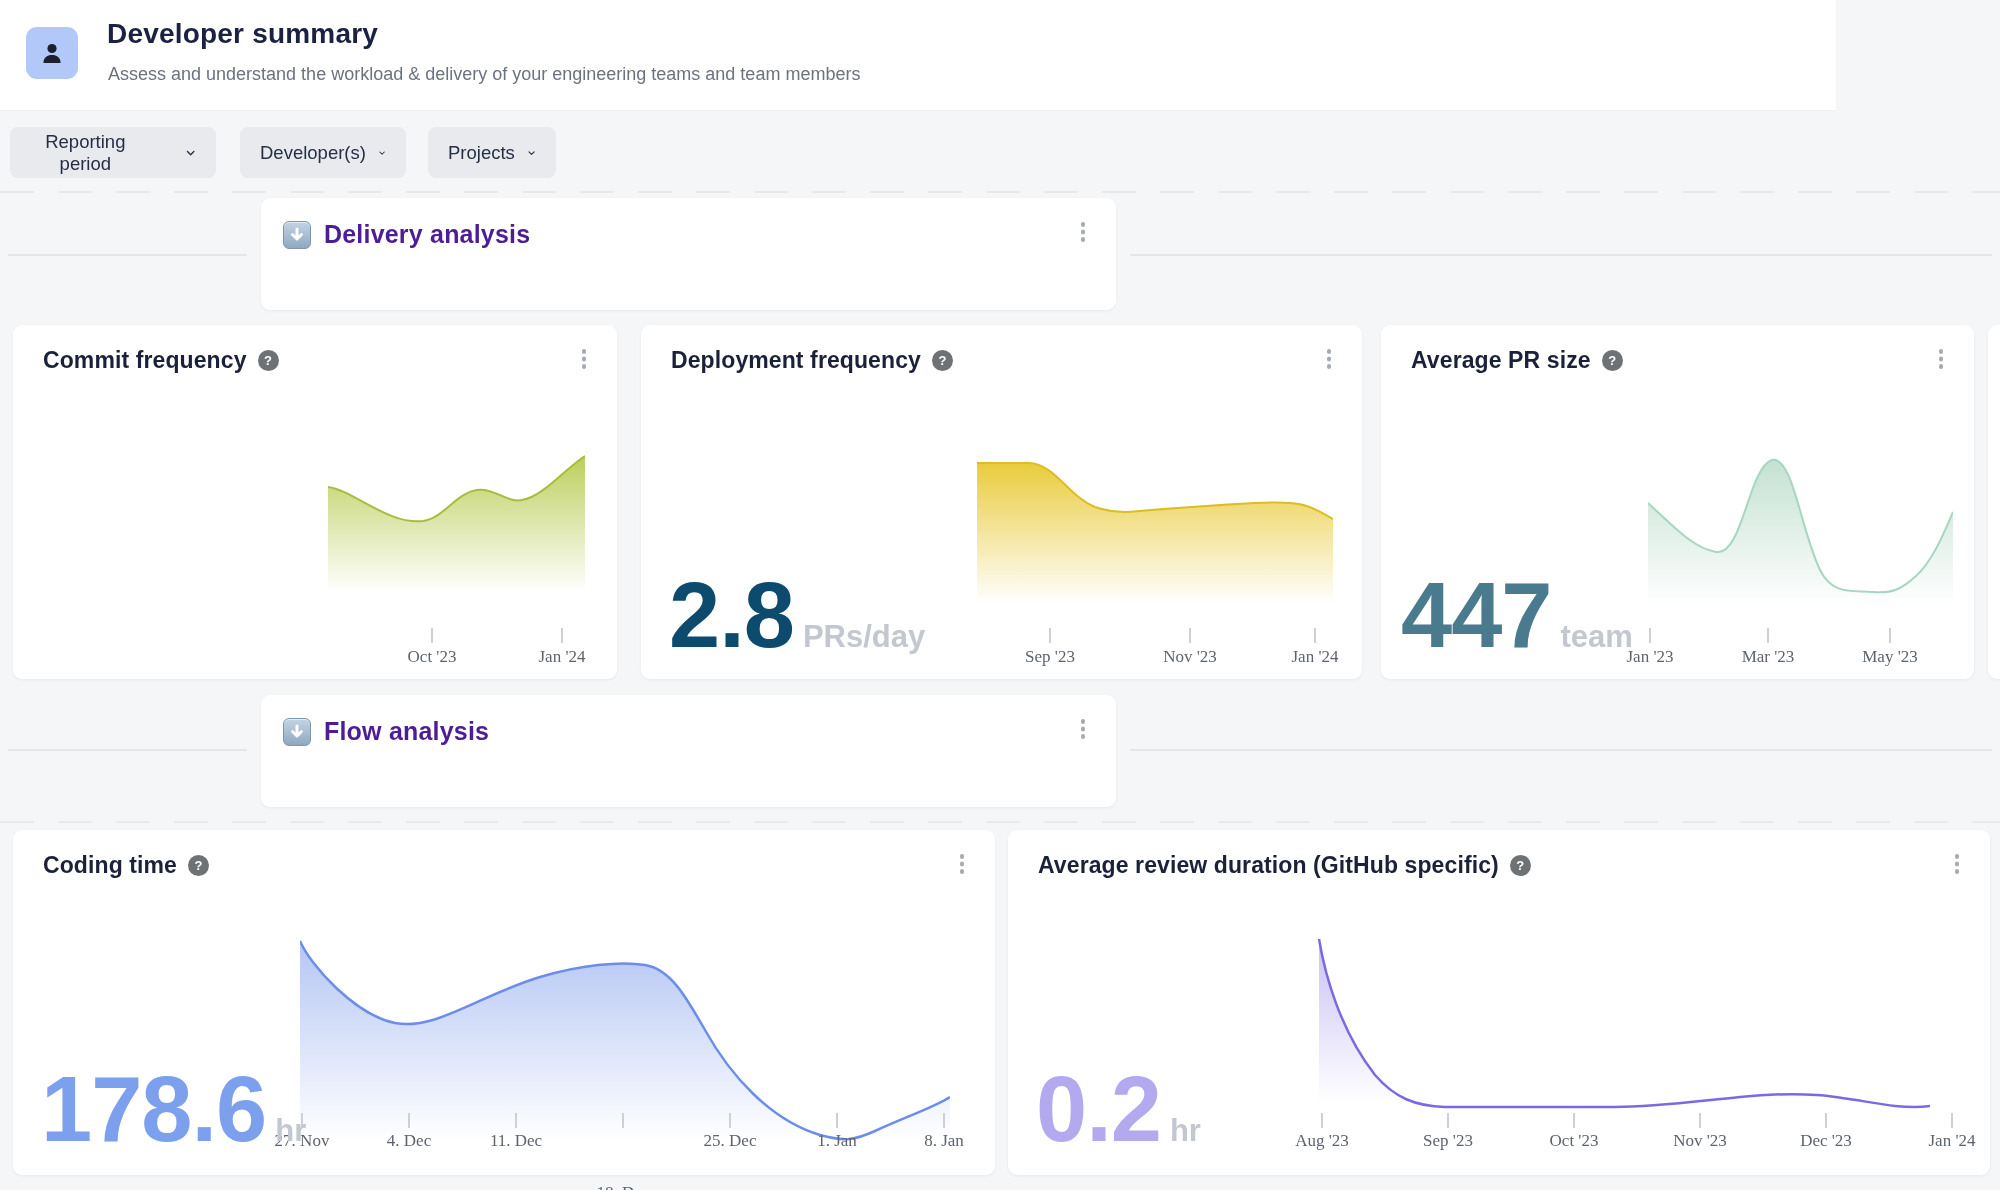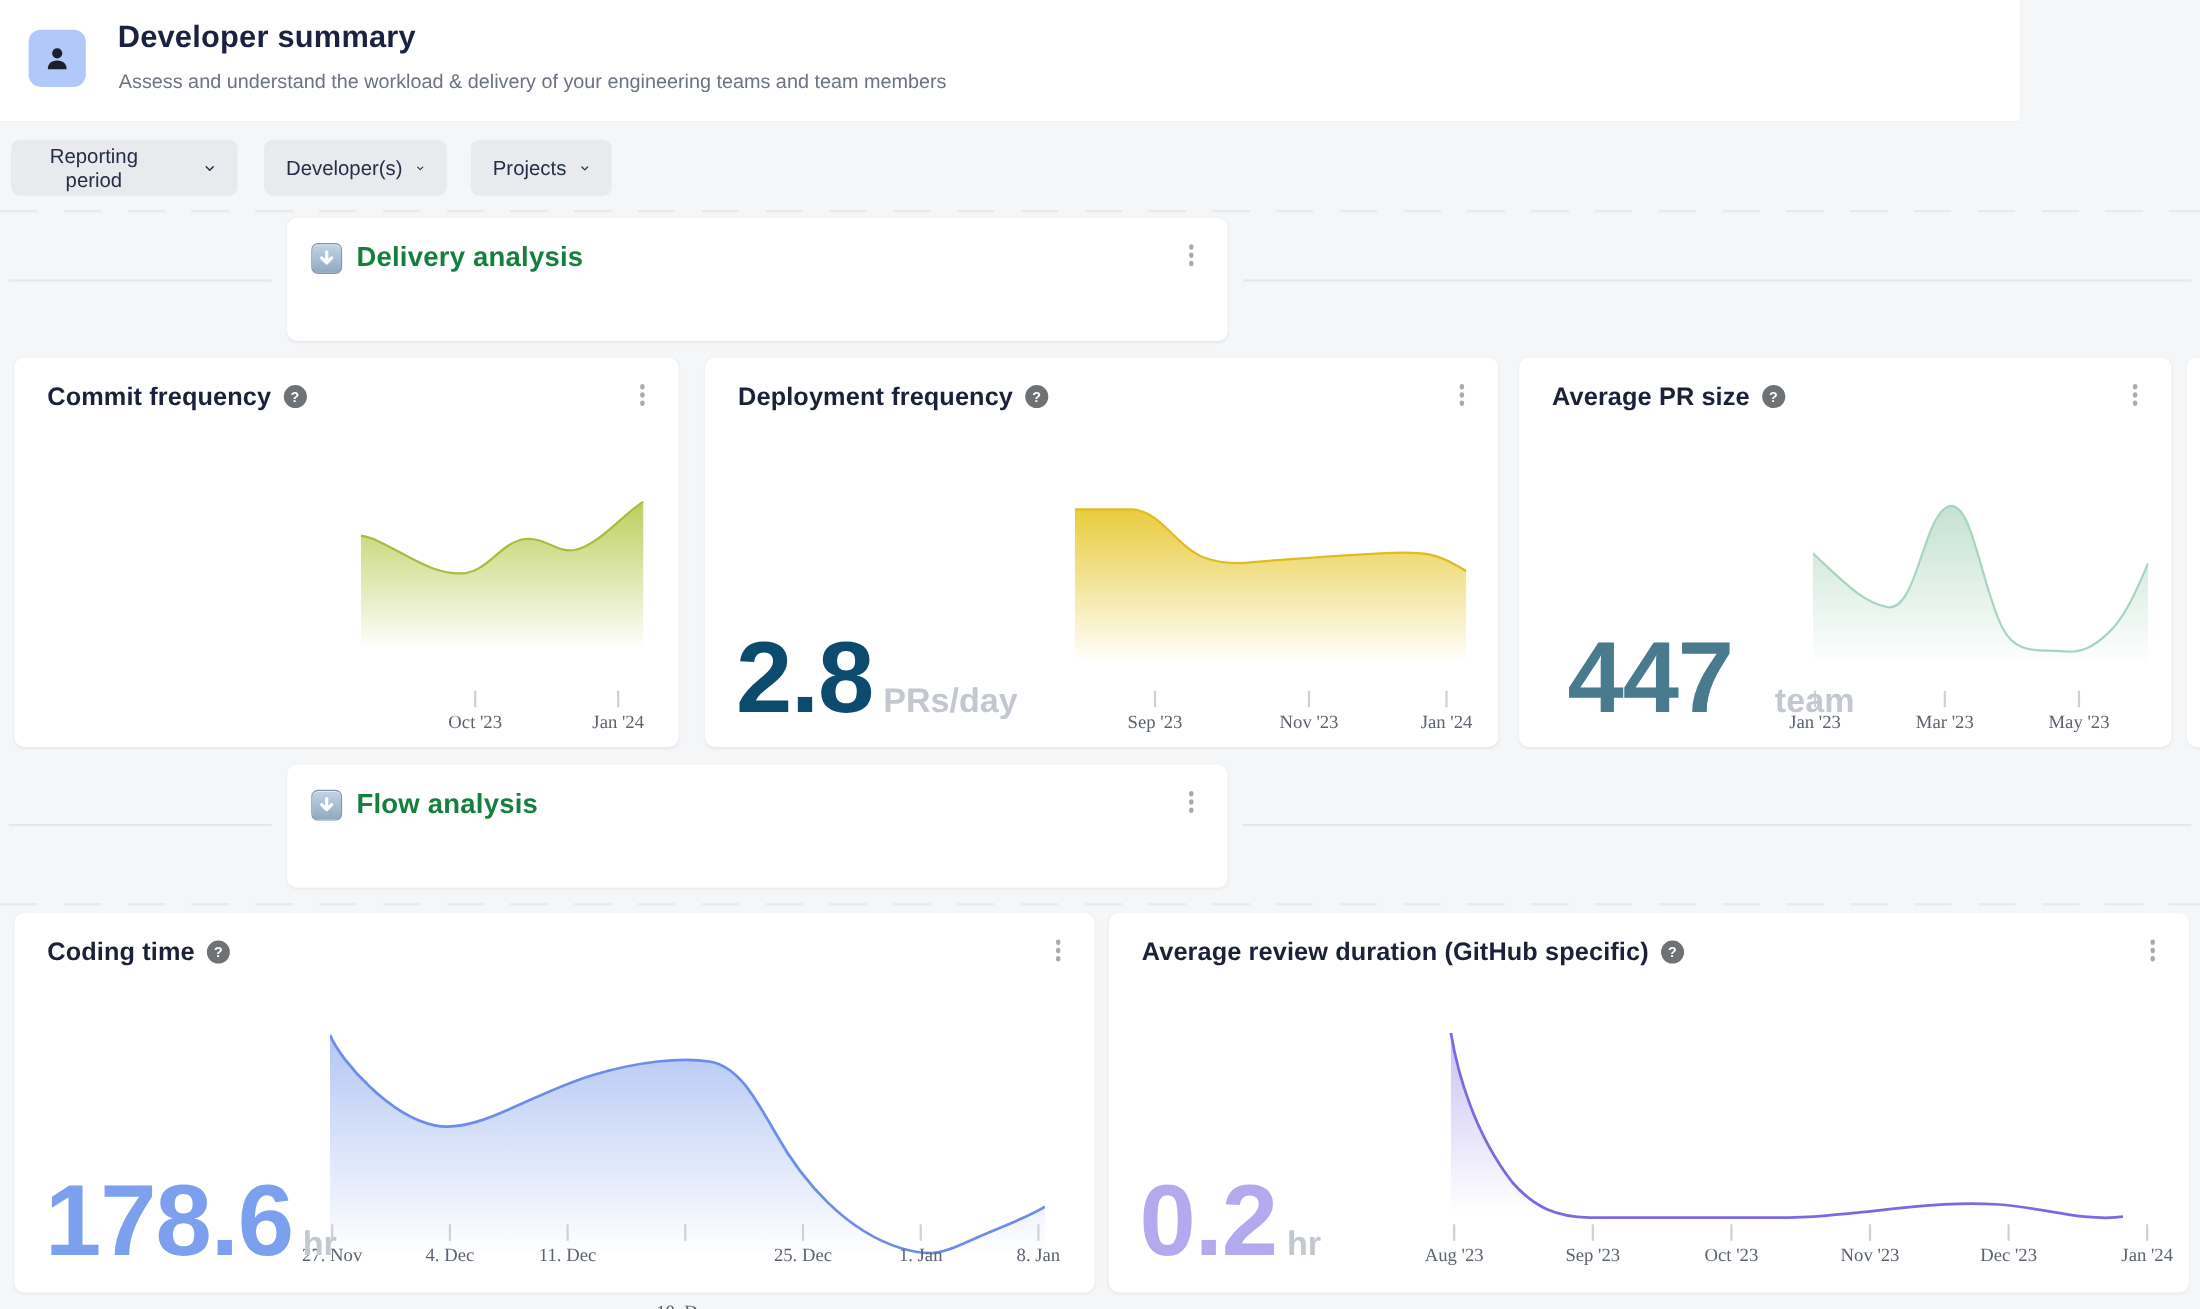--- a/index.html
+++ b/index.html
@@ -22,21 +22,21 @@
   
   .dashline{position:absolute;left:0;width:2000px;height:2px;
     background:repeating-linear-gradient(90deg,#e7e9ec 0 34px,transparent 34px 58px);}
   .flank{position:absolute;height:2px;background:#e4e7ea;}
   
   .scard{position:absolute;left:261px;width:855px;height:112px;background:#fff;border-radius:9px;box-shadow:0 1px 3px rgba(16,24,40,.06);}
   .scard-row{display:flex;align-items:center;gap:13px;padding:22px 0 0 22px;}
   .sicon{width:28px;height:28px;border-radius:6px;flex:0 0 auto;
     background:linear-gradient(180deg,#c2d4e4,#8fa9c1);border:1px solid #7d97ae;box-sizing:border-box;
     box-shadow:inset 0 1px 0 rgba(255,255,255,.55);display:flex;align-items:center;justify-content:center;}
-  .stitle{font-size:25px;font-weight:700;color:#15803d;letter-spacing:.2px;}
+  .stitle{font-size:25px;font-weight:700;color:#4c1d95;letter-spacing:.2px;}
   
   .mcard{position:absolute;background:#fff;border-radius:9px;box-shadow:0 1px 3px rgba(16,24,40,.06);}
   .mhead{position:absolute;left:30px;top:22px;display:flex;align-items:center;gap:11px;}
   .mtitle{font-size:23px;font-weight:700;color:#1b2138;letter-spacing:.1px;}
   .help{width:21px;height:21px;border-radius:50%;background:#6e7275;color:#fff;font-size:13px;font-weight:700;
         display:flex;align-items:center;justify-content:center;cursor:pointer;}
   .kebab-wrap{position:absolute;right:20px;top:18px;width:26px;height:34px;display:flex;align-items:flex-start;justify-content:center;padding-top:6px;box-sizing:border-box;cursor:pointer;}
   .kebab{width:4.5px;height:4.5px;border-radius:50%;background:#a7acb3;box-shadow:0 7.5px 0 #a7acb3,0 15px 0 #a7acb3;}
   .bignum{position:absolute;display:flex;align-items:baseline;}
   .bigval{font-size:92px;font-weight:700;line-height:.82;letter-spacing:-1px;}
@@ -169,21 +169,21 @@
       </defs>
     <path d="M0,45 C25,68 45,90 68,94 C95,98 100,10 124,2 C145,-2 152,70 172,112 C185,138 205,132 225,134 C245,136 255,130 268,118 C285,103 297,72 305,54 L305,160 L0,160 Z" fill="url(#g3)"></path>
     <path d="M0,45 C25,68 45,90 68,94 C95,98 100,10 124,2 C145,-2 152,70 172,112 C185,138 205,132 225,134 C245,136 255,130 268,118 C285,103 297,72 305,54" fill="none" stroke="#a6d6bf" stroke-width="2"></path>
   </svg>
   <div class="tick" style="left:269px;top:303px;"></div>
   <div class="tick" style="left:387px;top:303px;"></div>
   <div class="tick" style="left:509px;top:303px;"></div>
   <span class="axlab" style="left:269px;top:322px;">Jan '23</span>
   <span class="axlab" style="left:387px;top:322px;">Mar '23</span>
   <span class="axlab" style="left:509px;top:322px;">May '23</span>
-  <div class="bignum" style="left:44px;bottom:24px;gap:29px;">
+  <div class="bignum" style="left:20px;bottom:24px;">
     <span class="bigval" style="color:#497a8e;">447</span>
     <span class="bigunit">team</span>
   </div>
 </div>
 
 <div class="sliver"></div>
 
 <div class="flank" style="left:8px;top:749px;width:239px;"></div>
 <div class="flank" style="left:1130px;top:749px;width:862px;"></div>
 <div class="scard" style="top:695px;">

